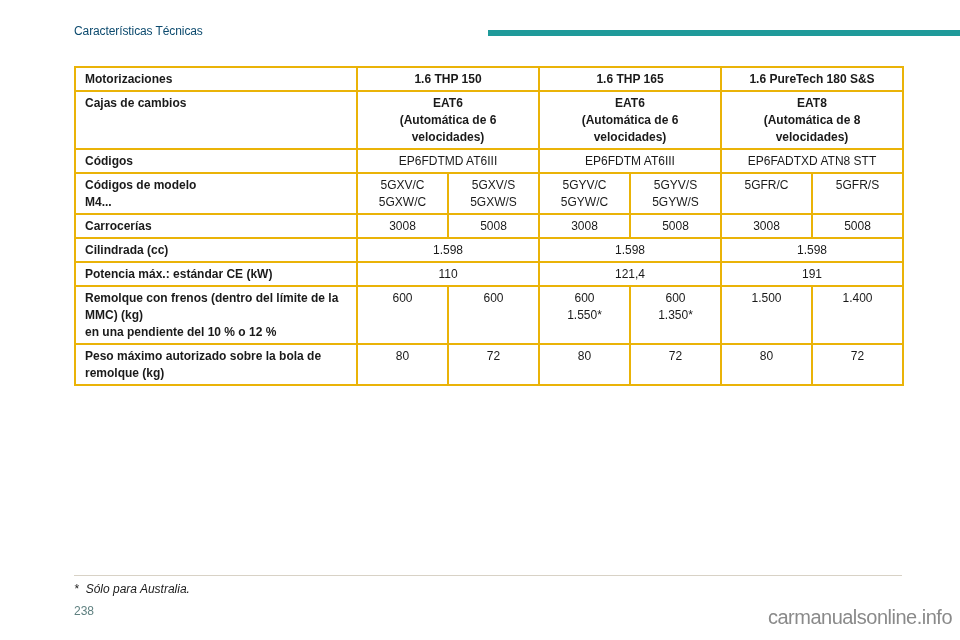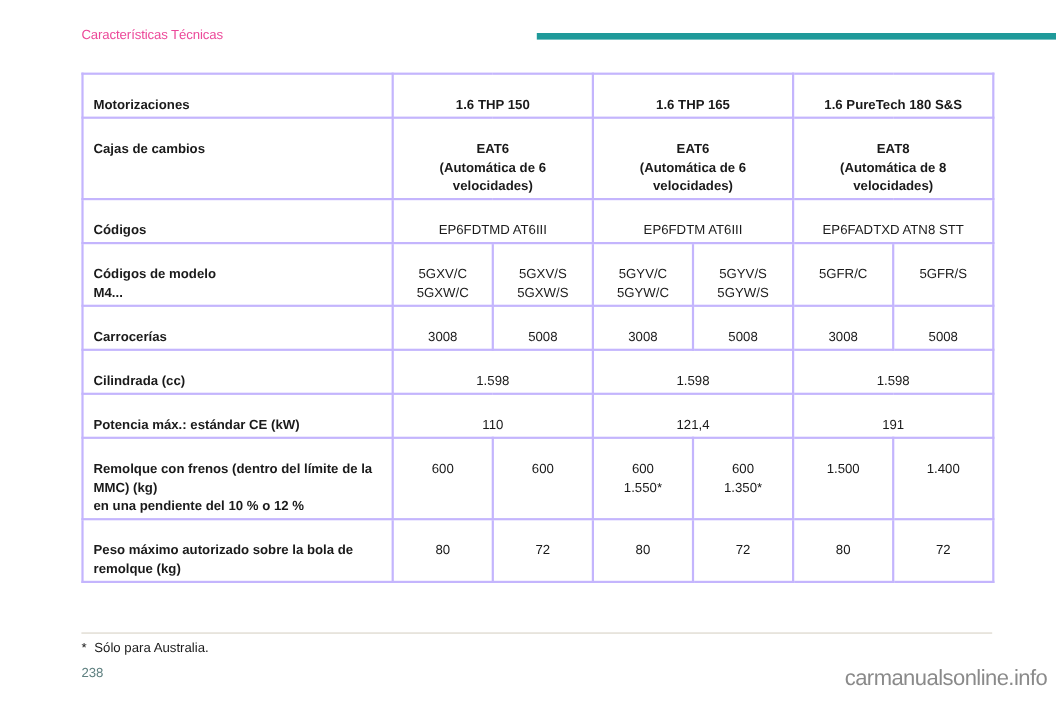--- a/index.html
+++ b/index.html
@@ -4,46 +4,46 @@
 <style>
   html, body { margin: 0; padding: 0; }
   body {
     width: 960px; height: 640px; position: relative; overflow: hidden;
     background: #ffffff;
     font-family: "Liberation Sans", sans-serif;
     color: #1a1a1a;
   }
   .section-title {
     position: absolute; left: 74px; top: 24px;
-    font-size: 12px; color: #ec4899; letter-spacing: -0.1px;
+    font-size: 12px; color: #0c4a6e; letter-spacing: -0.1px;
   }
   .section-bar {
     position: absolute; left: 488px; top: 30px; width: 472px; height: 6px;
     background: #1f9a9a;
   }
   table.spec {
     position: absolute; left: 74px; top: 66px;
     width: 828px; border-collapse: collapse; table-layout: fixed;
     font-size: 12px; line-height: 17px;
   }
   table.spec td {
-    border: 2px solid #c4b5fd;
-    padding: 19px 8px 2px 8px;
+    border: 2px solid #eab308;
+    padding: 3px 8px 2px 8px;
     vertical-align: top;
     text-align: center;
   }
   table.spec td.label { text-align: left; padding-left: 9px; font-weight: bold; }
   table.spec td.bold { font-weight: bold; }
   .line { display: block; }
   .footnote-rule {
     position: absolute; left: 74px; top: 575px; width: 828px; height: 1px;
     background: #d8d2c6;
   }
   .footnote {
-    position: absolute; left: 74px; top: 582px; font-size: 12px; color: #1a1a1a;
+    position: absolute; left: 74px; top: 582px; font-size: 12px; color: #1a1a1a; font-style: italic;
   }
   .footnote .mark { margin-right: 7px; }
   .page-number {
     position: absolute; left: 74px; top: 604px; font-size: 12px; color: #5f8080; text-align: center;
   }
   .watermark {
     position: absolute; right: 8px; top: 606px;
     font-size: 20px; color: #8a8a8a; letter-spacing: -0.5px;
     font-family: "Liberation Sans", sans-serif;
   }

